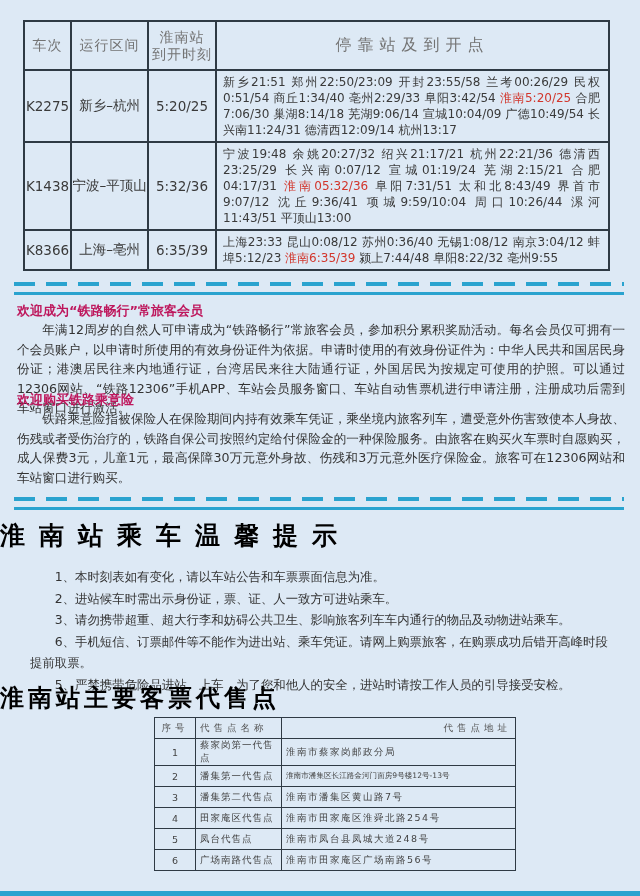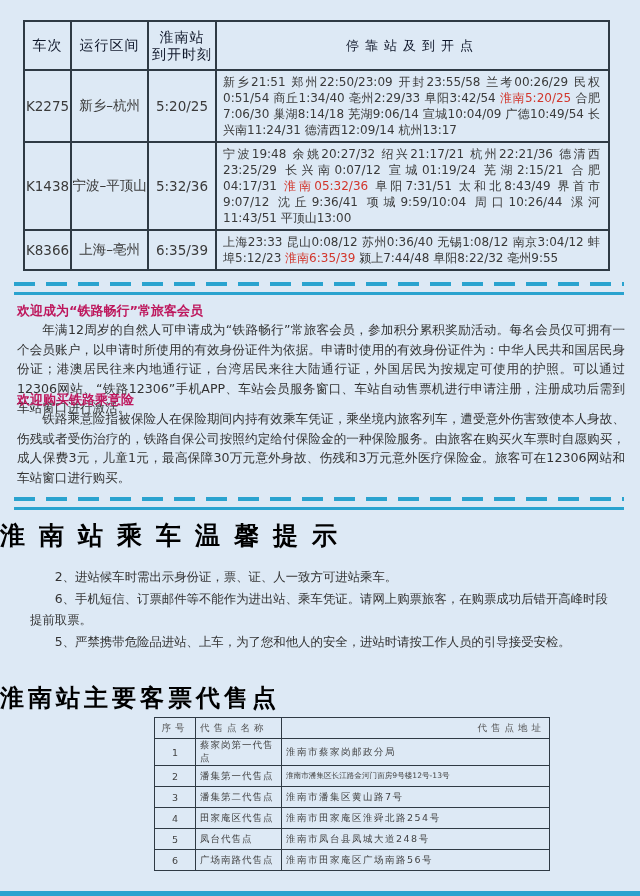--- a/index.html
+++ b/index.html
@@ -18,25 +18,25 @@
     color: #333;
   }
   .sched td, .sched th {
     border: 2px solid #2f3a44;
     padding: 0;
     vertical-align: middle;
   }
   .sched th {
     font-weight: normal;
     font-size: 14px;
-    color: #0f172a;
+    color: #737373;
     height: 47px;
     letter-spacing: 1px;
   }
-  .sched th.stops-h { letter-spacing: 6px; font-size: 13px; }
+  .sched th.stops-h { letter-spacing: 6px; font-size: 16px; }
   .sched td.c { text-align: center; font-size: 13.5px; color: #3a3a3a; }
   .sched td.stops {
     padding: 3px 8px 3px 6px;
     font-size: 12px; line-height: 16px;
     text-align: justify;
     color: #3a3a3a;
   }
   .red { color: #d2362c; }
   .divider { position: absolute; left: 14px; width: 610px; }
   .divider .dash {
@@ -47,21 +47,21 @@
   .section { position: absolute; left: 17px; width: 608px; }
   .sec-title { color: #be185d; font-weight: bold; font-size: 13px; line-height: 18px; }
   .para { font-size: 12.6px; line-height: 19.5px; text-indent: 2em; text-align: justify; color: #333; }
   .big-title {
     position: absolute; left: 0; width: 640px; text-align: left;
     color: #000000; font-weight: bold;
   }
   .tips { position: absolute; left: 30px; width: 590px; font-size: 12.4px; line-height: 21.6px; color: #333; }
   .tips .tip { text-indent: 2em; }
   .agents {
-    position: absolute; left: 154px; top: 717px; width: 396px;
+    position: absolute; left: 154px; top: 717px; width: 362px;
     border-collapse: collapse; font-size: 9.5px; color: #444;
   }
   .agents td {
     border: 1.5px solid #2f3a44; height: 20px; padding: 0 4px;
     vertical-align: middle;
   }
   .agents .no { text-align: center; width: 32px; }
   .agents .nm { width: 77px; letter-spacing: 1px; }
   .agents .ad { letter-spacing: 1.5px; }
   .agents .ad.small { font-size: 7.6px; letter-spacing: 0; }
@@ -125,21 +125,23 @@
 </div>
 
 <div class="divider" style="top:497px;">
   <div class="dash"></div>
   <div class="solid"></div>
 </div>
 
 <div class="big-title" style="top:519px; font-size:25px; letter-spacing:14px;">淮南站乘车温馨提示</div>
 
 <div class="tips" style="top:566px;">
+  <div class="tip">1、本时刻表如有变化，请以车站公告和车票票面信息为准。</div>
   <div class="tip">2、进站候车时需出示身份证，票、证、人一致方可进站乘车。</div>
+  <div class="tip">3、请勿携带超重、超大行李和妨碍公共卫生、影响旅客列车车内通行的物品及动物进站乘车。</div>
   <div class="tip">6、手机短信、订票邮件等不能作为进出站、乘车凭证。请网上购票旅客，在购票成功后错开高峰时段提前取票。</div>
   <div class="tip">5、严禁携带危险品进站、上车，为了您和他人的安全，进站时请按工作人员的引导接受安检。</div>
 </div>
 
 <div class="big-title" style="top:682px; font-size:24px; letter-spacing:4px;">淮南站主要客票代售点</div>
 
 <table class="agents">
   <tbody>
       <tr class="hdr">
     <td class="no">序号</td>

